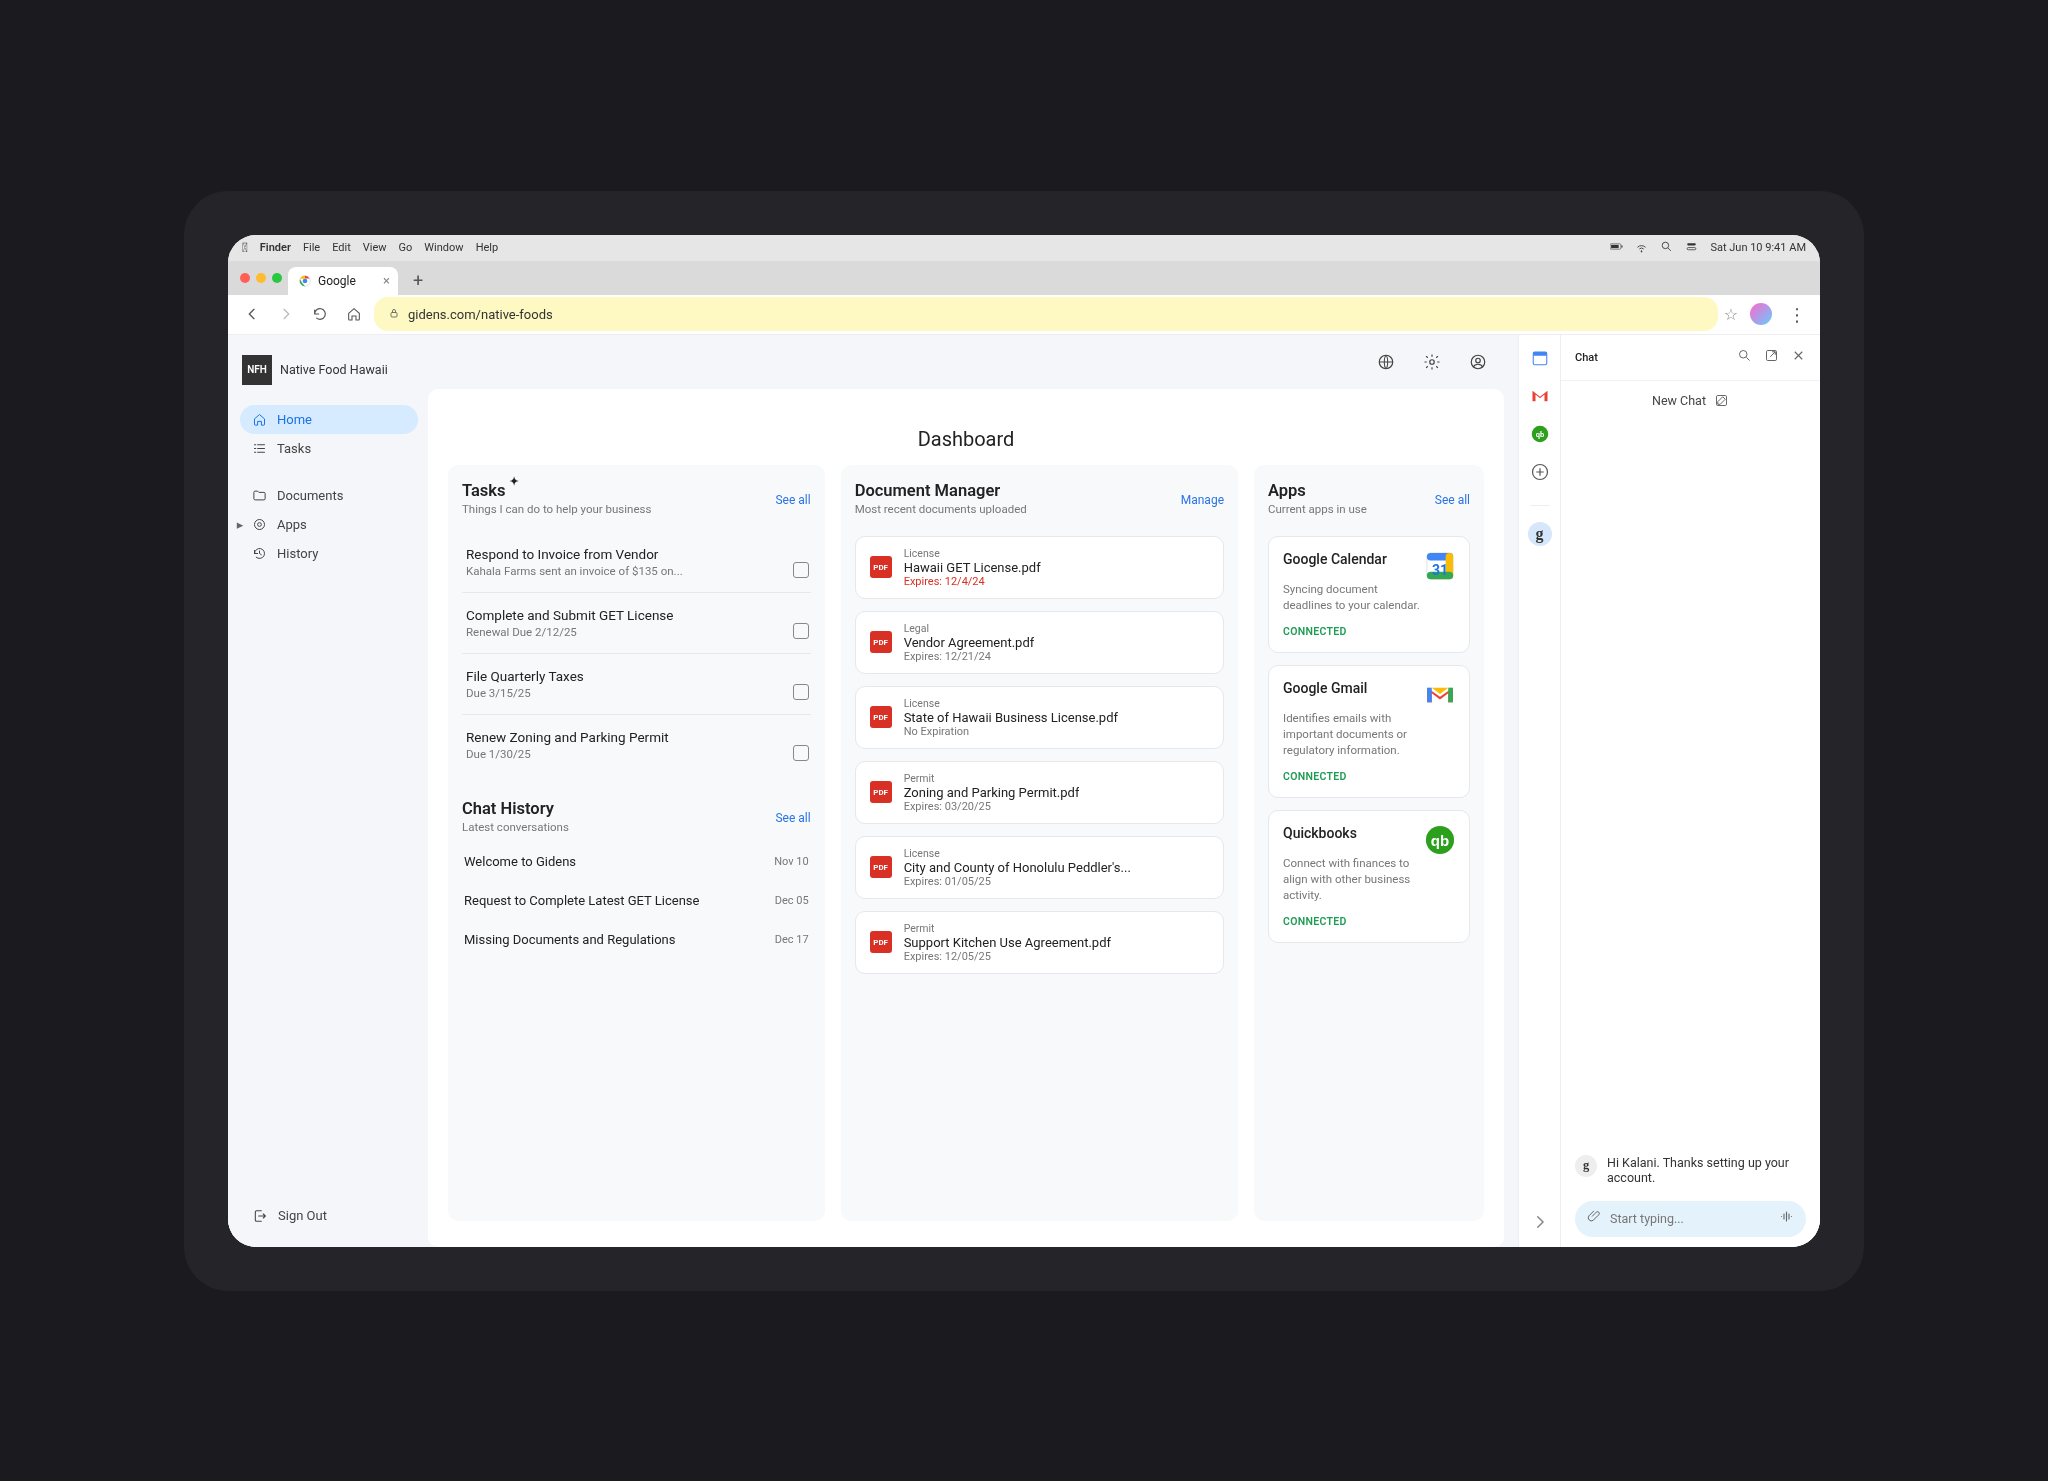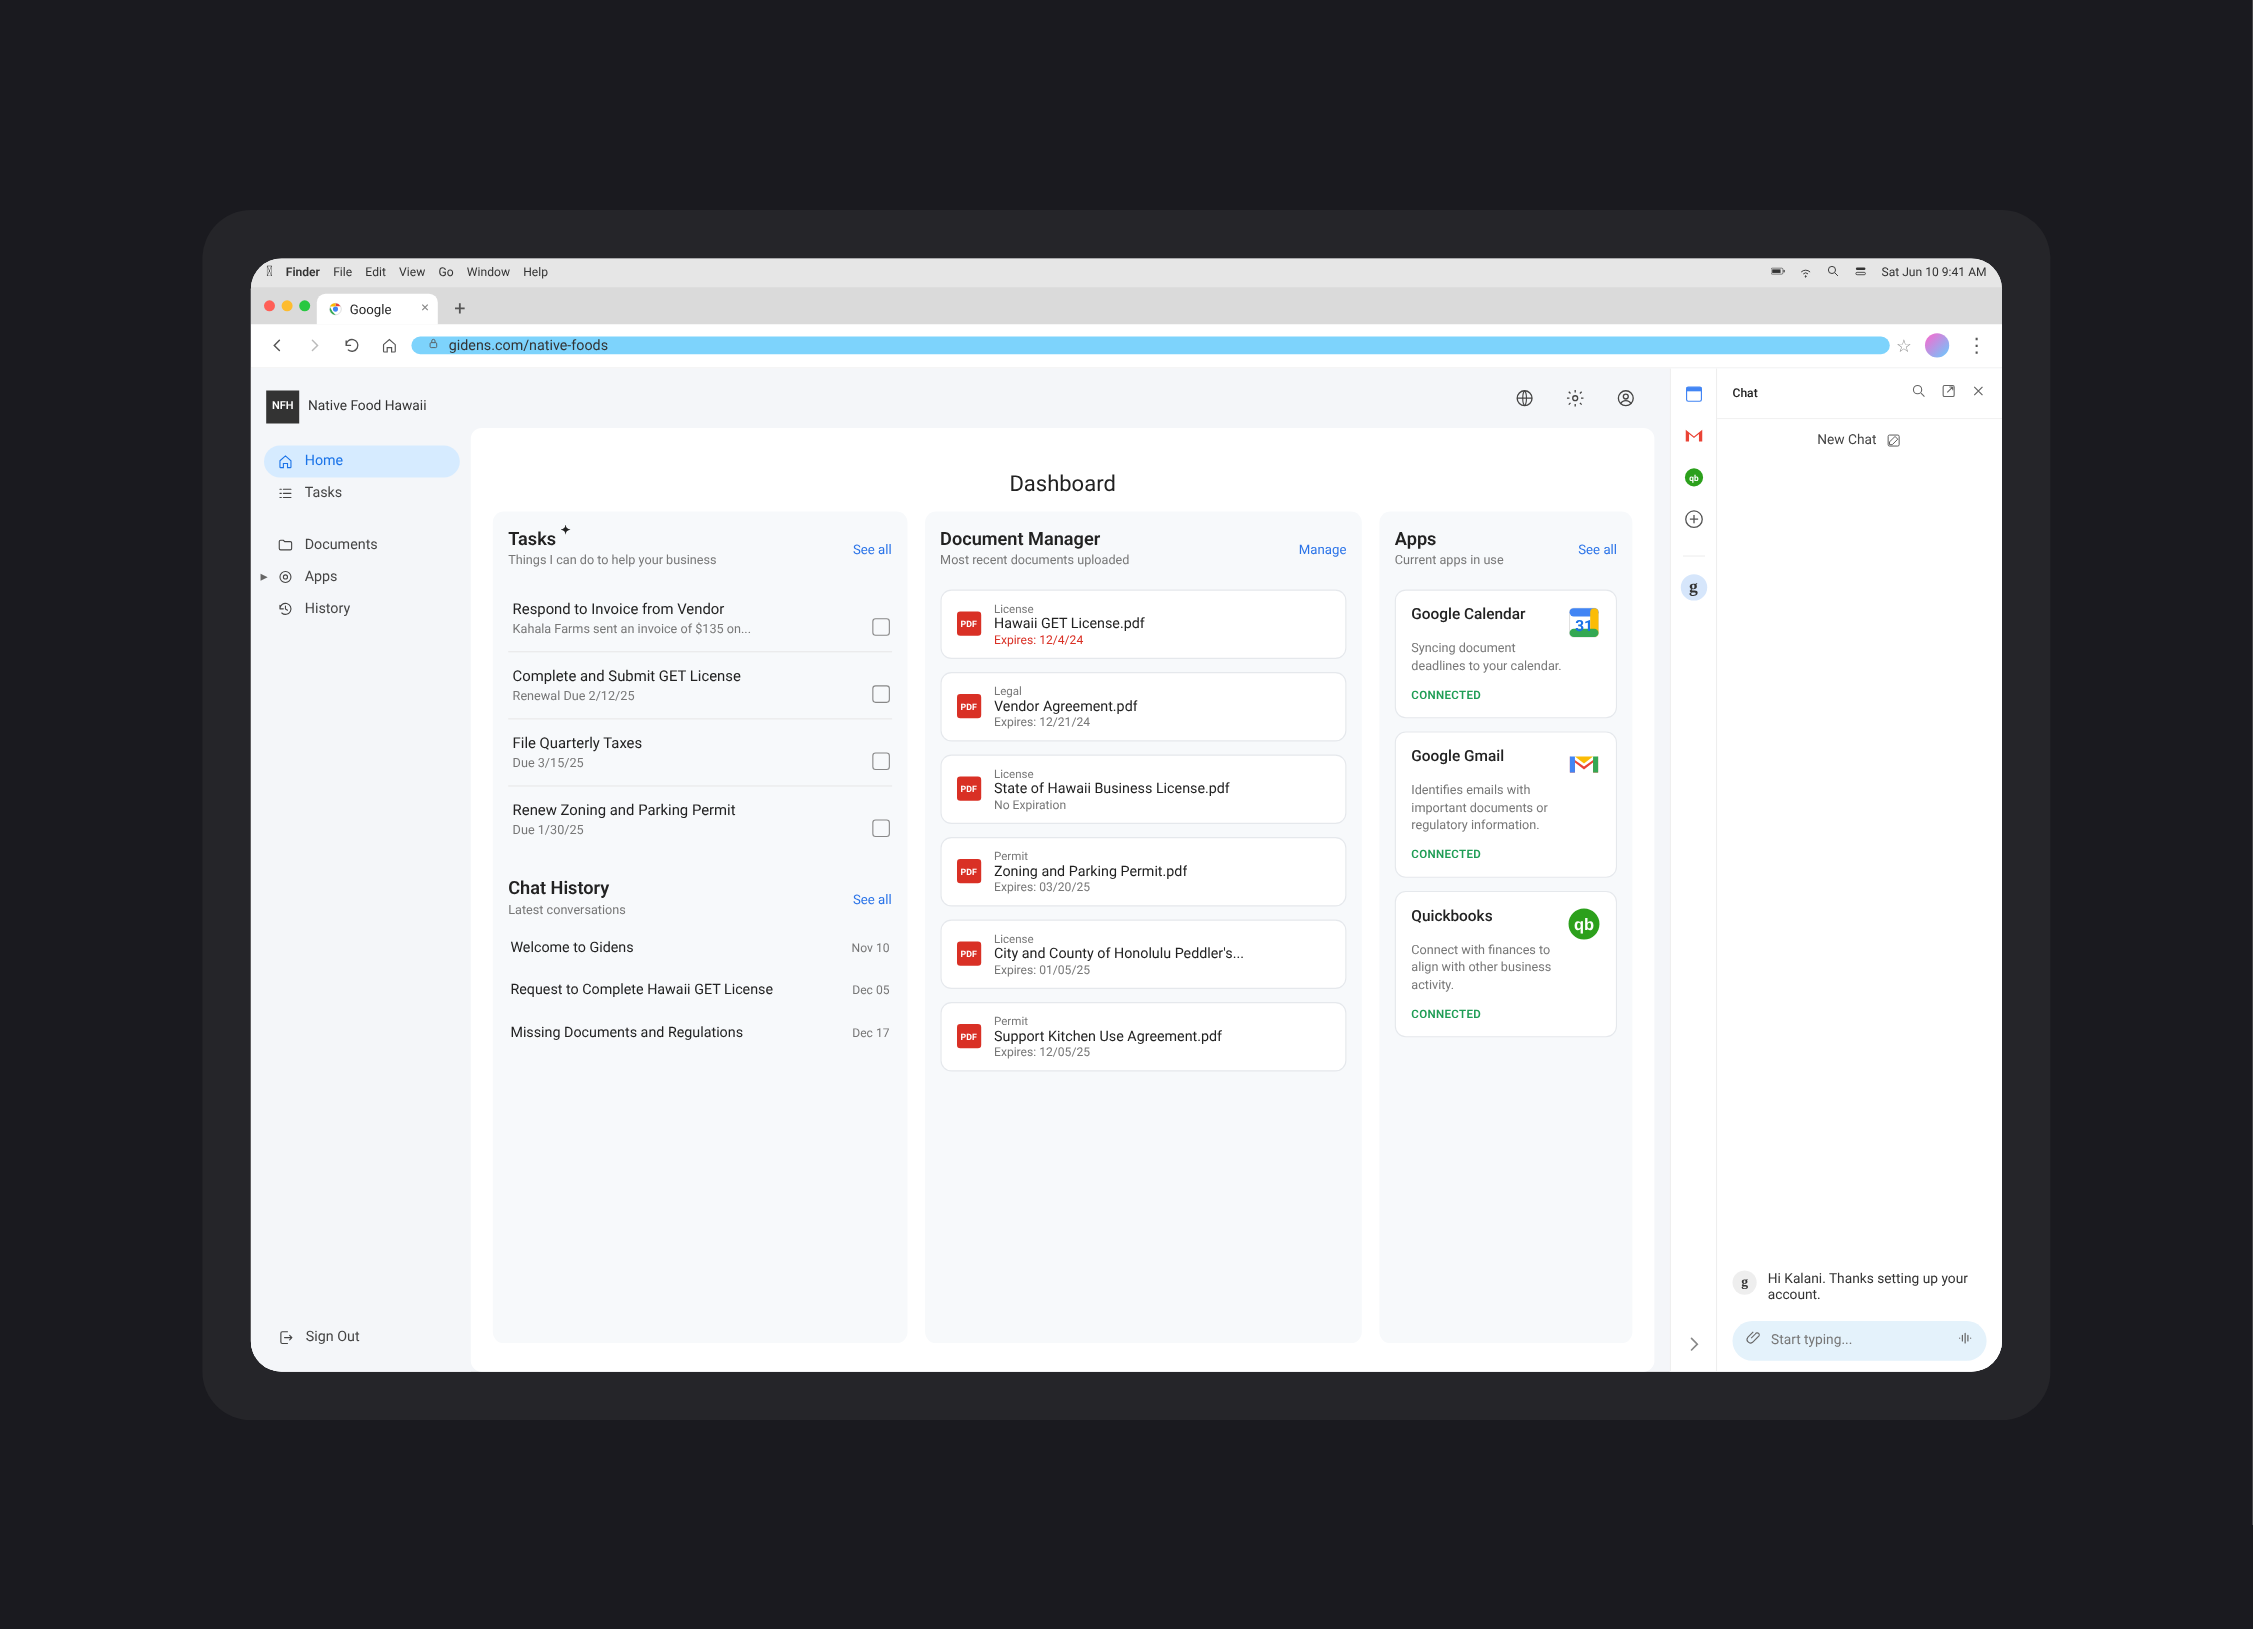--- a/index.html
+++ b/index.html
@@ -87,22 +87,22 @@
     border-bottom:1px solid #eee;
     display:flex;
     align-items:center;
     padding:0 10px;
     gap:6px;
   }
   .omnibar .navbtn { width:28px; height:28px; display:flex; align-items:center; justify-content:center; color:#555; border-radius:50%;}
   .omnibar .navbtn svg { width:16px; height:16px;}
   .urlfield {
     flex:1;
-    height:16px;
-    background:#7dd3fc;
+    height:34px;
+    background:#fef9c3;
     border-radius:14px;
     display:flex;
     align-items:center;
     padding:0 14px;
     font-size:13px;
     color:#333;
     gap:8px;
   }
   .urlfield svg { width:12px; height:12px;}
   .omnibar-right { display:flex; align-items:center; gap:12px;}
@@ -481,21 +481,21 @@
                     <h3>Chat History</h3>
                     <div class="col-sub">Latest conversations</div>
                   </div>
                   <span class="see-all">See all</span>
                 </div>
                 <div class="ch-row">
                     <span>Welcome to Gidens</span>
                     <span class="ch-date">Nov 10</span>
                   </div>
                 <div class="ch-row">
-                    <span>Request to Complete Hawaii GET License</span>
+                    <span>Request to Complete Latest GET License</span>
                     <span class="ch-date">Dec 05</span>
                   </div>
                 <div class="ch-row">
                     <span>Missing Documents and Regulations</span>
                     <span class="ch-date">Dec 17</span>
                   </div>
               </div>
             </div>
 
             <div class="col docs">

